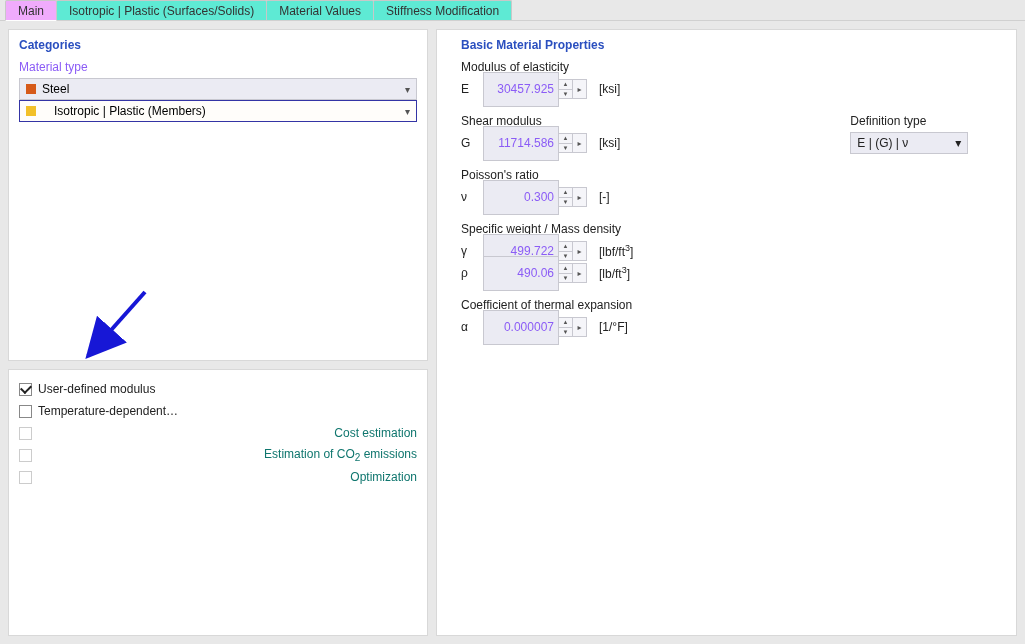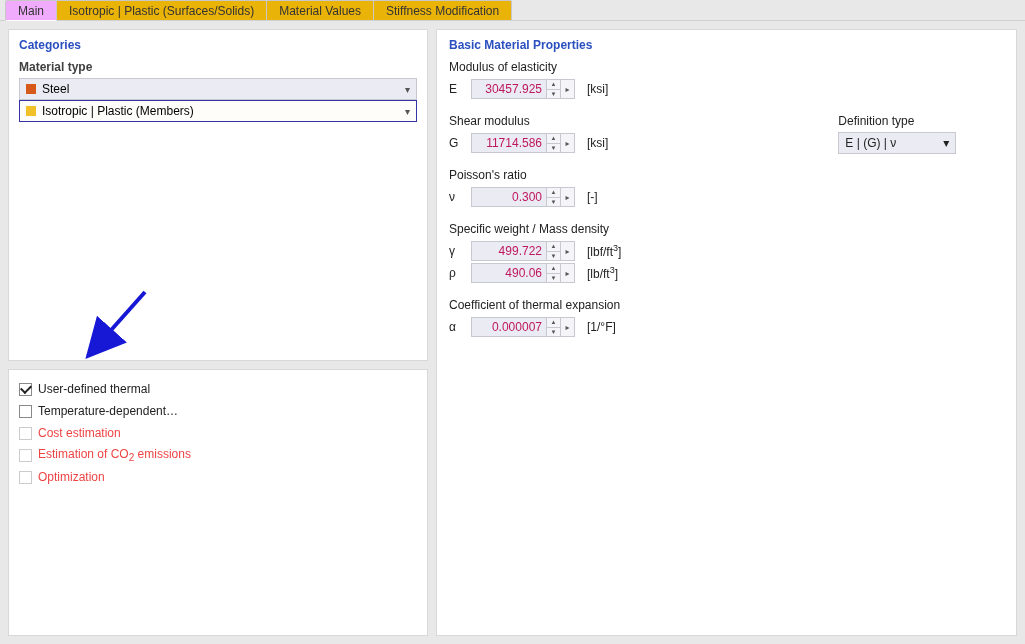--- a/index.html
+++ b/index.html
@@ -1,46 +1,46 @@
 <!DOCTYPE html>
 <html><head>
 <meta charset="utf-8">
 <style>
   * { box-sizing: border-box; margin: 0; padding: 0; font-family: "Segoe UI", Arial, sans-serif; }
   body { background: #e8e8e8; width: 1025px; height: 644px; overflow: hidden; font-size: 12px; color: #222; position: relative; }
   .tabbar { display: flex; background: #e8e8e8; padding: 0 6px; height: 21px; align-items: end; border-bottom: 1px solid #d0d0d0; }
-  .tab { padding: 3px 12px 2px; background: #eab308; border: 1px solid #c8c8c8; border-bottom: none; margin-right: 0; font-size: 12px; cursor: pointer; color: #333; border-top-left-radius: 2px; border-top-right-radius: 2px; margin-left: -1px; }
+  .tab { padding: 3px 12px 2px; background: #5eead4; border: 1px solid #c8c8c8; border-bottom: none; margin-right: 0; font-size: 12px; cursor: pointer; color: #333; border-top-left-radius: 2px; border-top-right-radius: 2px; margin-left: -1px; }
   .tab.active { background: #f0abfc; border-bottom: 1px solid #fff; position: relative; top: 1px; }
   .content { display: flex; padding: 8px; gap: 8px; height: calc(100% - 21px); }
   .left-col { width: 420px; display: flex; flex-direction: column; gap: 8px; }
   .panel { background: #fff; border: 1px solid #d8d8d8; padding: 8px 10px 10px; }
   .panel-title { color: #2a4fbf; font-weight: 600; font-size: 12px; margin-bottom: 8px; }
-  .field-label { font-size: 12px; color: #404040; margin-bottom: 4px; margin-top: 4px; font-weight: bold; }
+  .field-label { font-size: 12px; color: #8b5cf6; margin-bottom: 4px; margin-top: 4px; }
   .select { display: flex; align-items: center; background: #ebebf3; border: 1px solid #c8c8d0; height: 22px; padding: 0 6px; position: relative; }
-  .select.sel2 { background: #fffdfa; border: 1px solid #3434a5; }
+  .select.sel2 { background: #fffdfa; border: 1px solid #3434a5; gap: 12px; }
   .select .swatch { width: 10px; height: 10px; margin-right: 6px; }
   .swatch.steel { background: #d65a1a; }
   .swatch.model { background: #f2c029; }
   .select .text { flex: 1; font-size: 12px; color: #000000; }
   .select .chev { color: #555; font-size: 10px; }
   .categories-panel { height: 332px; }
   .options-panel { flex: 1; }
   .check-row { display: flex; align-items: center; height: 22px; gap: 6px; }
   .checkbox { width: 13px; height: 13px; border: 1px solid #888; background: #fff; display: flex; align-items: center; justify-content: center; }
   .checkbox.checked::after { content: ""; display:block; width:8px; height:5px; border-left:2px solid #222; border-bottom:2px solid #222; transform: rotate(-45deg) translate(1px,-1px); }
   .checkbox.disabled { border-color: #ccc; }
-  .check-row.disabled { color: #ef4444; }
+  .check-row.disabled { color: #0f766e; justify-content: space-between; }
   .right-col { flex: 1; display: flex; flex-direction: column; }
-  .right-panel { flex: 1; background: #fff; border: 1px solid #d8d8d8; padding: 8px 12px; }
+  .right-panel { flex: 1; background: #fff; border: 1px solid #d8d8d8; padding: 8px 24px; }
   .prop-block { margin-bottom: 14px; }
   .prop-label { font-size: 12px; color: #222; margin-bottom: 4px; }
   .prop-row { display: flex; align-items: center; gap: 8px; height: 22px; }
   .sym { width: 14px; color: #222; }
   .numbox { display: flex; align-items: center; height: 20px; }
-  .num-input { width: 76px; height: 20px; background: #ebebf3; border: 1px solid #c8c8d0; text-align: right; padding-right: 4px; font-size: 12px; color: #be185d; }
+  .num-input { width: 76px; height: 35px; background: #ebebf3; border: 1px solid #c8c8d0; text-align: right; padding-right: 4px; font-size: 12px; color: #8b5cf6; }
   .spinner { width: 14px; height: 20px; border: 1px solid #c8c8d0; border-left: none; display: flex; flex-direction: column; background: #f5f5f9; }
   .spinner div { flex:1; font-size:6px; text-align:center; line-height:9px; color:#555; cursor:pointer; }
   .spinner div:first-child { border-bottom:1px solid #c8c8d0; }
   .arrow-btn { width: 14px; height: 20px; border: 1px solid #c8c8d0; border-left: none; display:flex; align-items:center; justify-content:center; background:#f5f5f9; font-size:8px; color:#555; cursor:pointer; }
   .unit { font-size: 12px; color: #222; margin-left: 4px; }
   .def-select { display:flex; align-items:center; background:#ebebf3; border:1px solid #c8c8d0; height:22px; width:118px; padding:0 6px; justify-content:space-between;gap:12px; }
   .right-inner { position: relative; }
   .pair-row { display:flex; gap:230px; align-items:flex-start; }
   sup { font-size:9px; }
   .arrow-overlay { position:absolute; left:70px; top:284px; pointer-events:none; z-index:10; }
@@ -69,21 +69,21 @@
       <div class="select sel2">
         <span class="swatch model"></span>
         <span class="text">Isotropic | Plastic (Members)</span>
         <span class="chev">▾</span>
       </div>
     </div>
 
     <div class="panel options-panel">
       <div class="check-row">
         <span class="checkbox checked"></span>
-        <span>User-defined thermal</span>
+        <span>User-defined modulus</span>
       </div>
       <div class="check-row">
         <span class="checkbox"></span>
         <span>Temperature-dependent…</span>
       </div>
       <div class="check-row disabled">
         <span class="checkbox disabled"></span>
         <span>Cost estimation</span>
       </div>
       <div class="check-row disabled">

